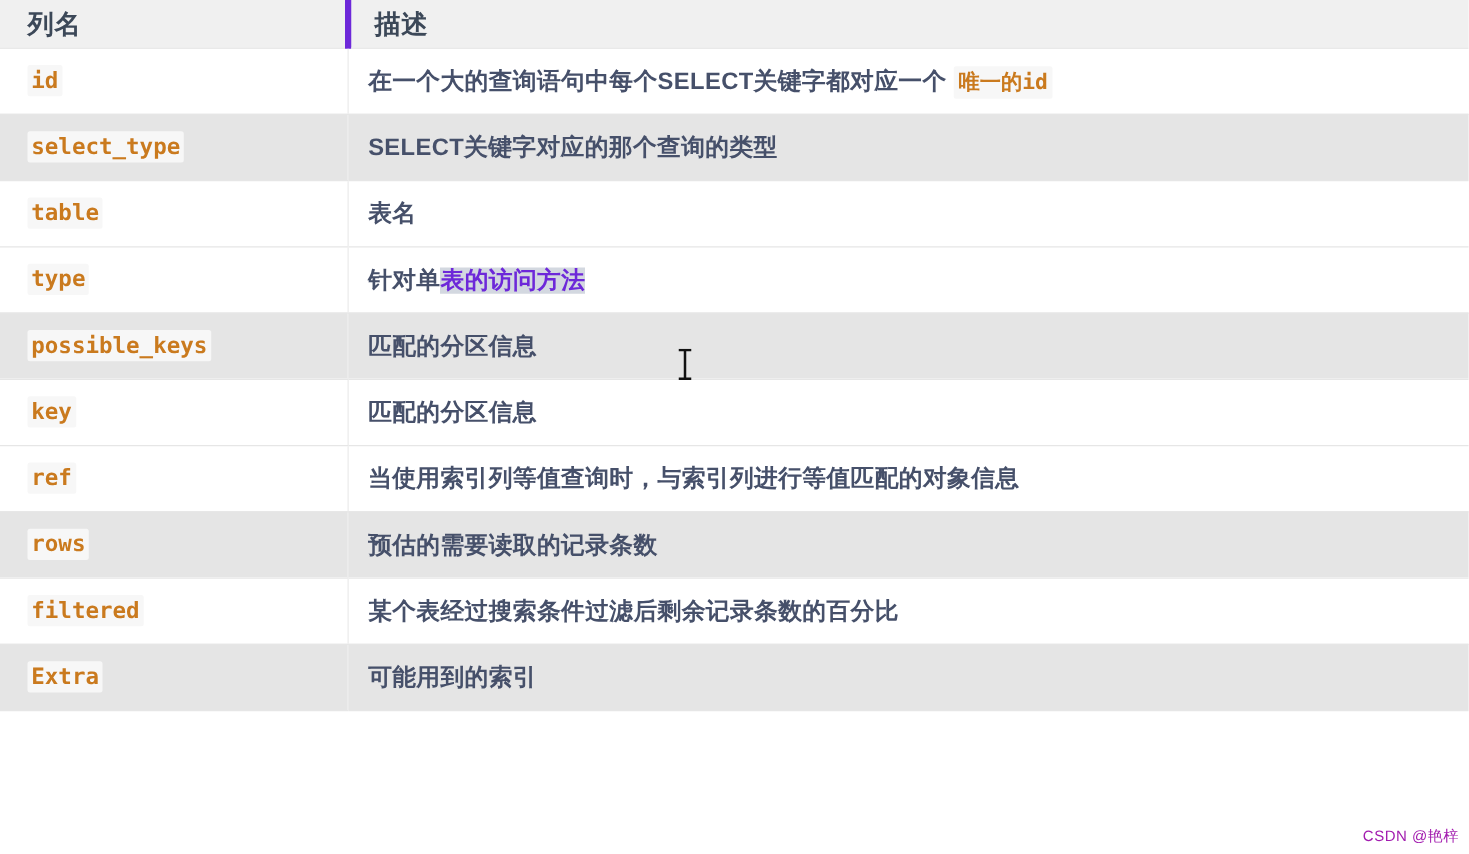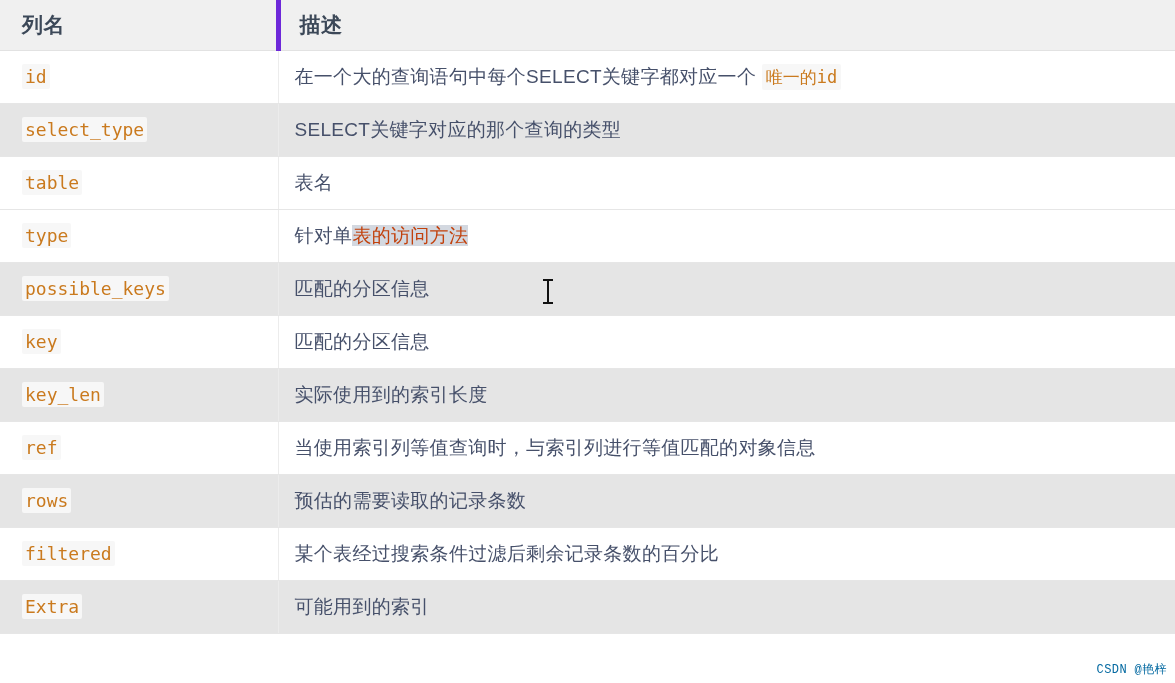--- a/index.html
+++ b/index.html
@@ -30,21 +30,21 @@
 
   table.explain-table col.col-name { width: 278px; }
   table.explain-table col.col-desc { width: 897px; }
 
   table.explain-table thead th {
     background: #f0f0f0;
     color: #3c4858;
     font-size: 21px;
     font-weight: bold;
     text-align: left;
-    height: 50px;
+    height: 38px;
     padding: 0 0 0 22px;
     border-bottom: 1px solid #e2e2e2;
     box-sizing: border-box;
     vertical-align: middle;
     letter-spacing: 0.5px;
   }
   table.explain-table thead th.th-desc {
     padding-left: 19px;
     border-left: 5px solid #6d28d9;
   }
@@ -54,20 +54,21 @@
   }
   table.explain-table tbody tr.row-odd  { background: #ffffff; }
   table.explain-table tbody tr.row-even { background: #e5e5e5; }
 
   table.explain-table tbody td {
     border-bottom: 1px solid #e6e6e6;
     vertical-align: middle;
     box-sizing: border-box;
     height: 53px;
     padding: 0;
+    font-weight: bold;
   }
   table.explain-table tbody td.cell-name {
     padding-left: 22px;
   }
   table.explain-table tbody td.cell-desc {
     padding-left: 16px;
     border-left: 1px solid #ececec;
     color: #46506a;
     font-size: 19px;
     letter-spacing: 0.3px;
@@ -84,40 +85,40 @@
     letter-spacing: 0px;
   }
   .cell-desc code.inline-code {
     font-size: 17px;
     background: #f7f7f7;
     padding: 3px 4px;
   }
 
   .sel {
     background: #d3d8e0;
-    color: #c2410c;
+    color: #6d28d9;
   }
 
   
   .ibeam-cursor {
     position: absolute;
     left: 541px;
     top: 279px;
     width: 14px;
     height: 25px;
     pointer-events: none;
   }
 
   .watermark {
     position: absolute;
     right: 8px;
     bottom: 5px;
     font-size: 12px;
-    color: #0369a1;
-    font-family: Liberation Mono, monospace;
+    color: #a21caf;
+    font-family: Liberation Sans, sans-serif;
     letter-spacing: 0.4px;
     white-space: nowrap;
   }
 </style>
 </head>
 <body>
 
 <div class="table-wrap">
 
   <table class="explain-table">
@@ -149,24 +150,20 @@
           <td class="cell-desc"><span>针对单</span><span class="sel">表的访问方法 </span></td>
         </tr>
         <tr class="row-even">
           <td class="cell-name"><code class="inline-code">possible_keys</code></td>
           <td class="cell-desc"><span>匹配的分区信息</span></td>
         </tr>
         <tr class="row-odd">
           <td class="cell-name"><code class="inline-code">key</code></td>
           <td class="cell-desc"><span>匹配的分区信息</span></td>
         </tr>
-        <tr class="row-even">
-          <td class="cell-name"><code class="inline-code">key_len</code></td>
-          <td class="cell-desc"><span>实际使用到的索引长度</span></td>
-        </tr>
         <tr class="row-odd">
           <td class="cell-name"><code class="inline-code">ref</code></td>
           <td class="cell-desc"><span>当使用索引列等值查询时，与索引列进行等值匹配的对象信息</span></td>
         </tr>
         <tr class="row-even">
           <td class="cell-name"><code class="inline-code">rows</code></td>
           <td class="cell-desc"><span>预估的需要读取的记录条数</span></td>
         </tr>
         <tr class="row-odd">
           <td class="cell-name"><code class="inline-code">filtered</code></td>

